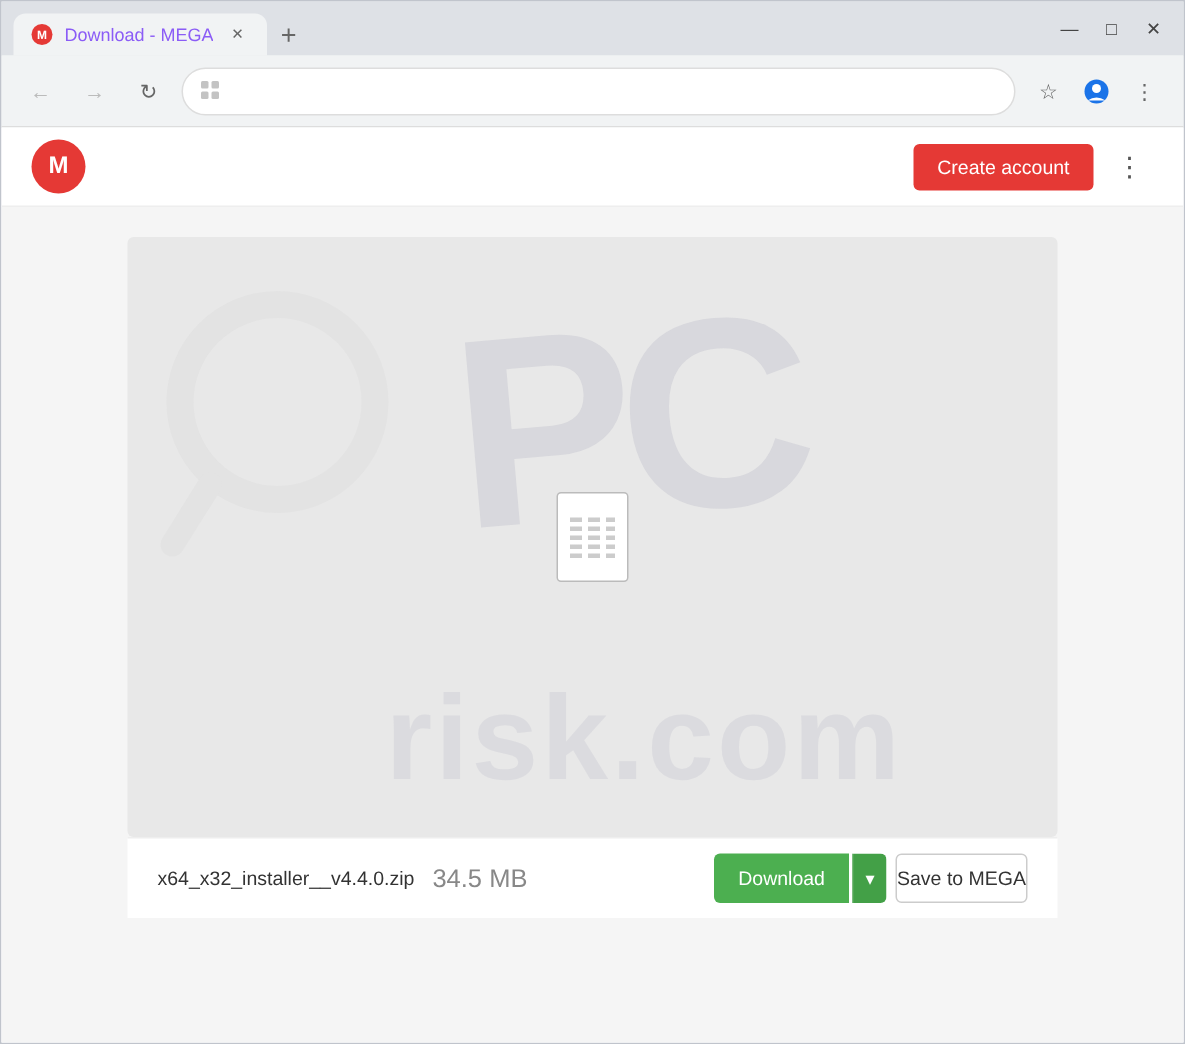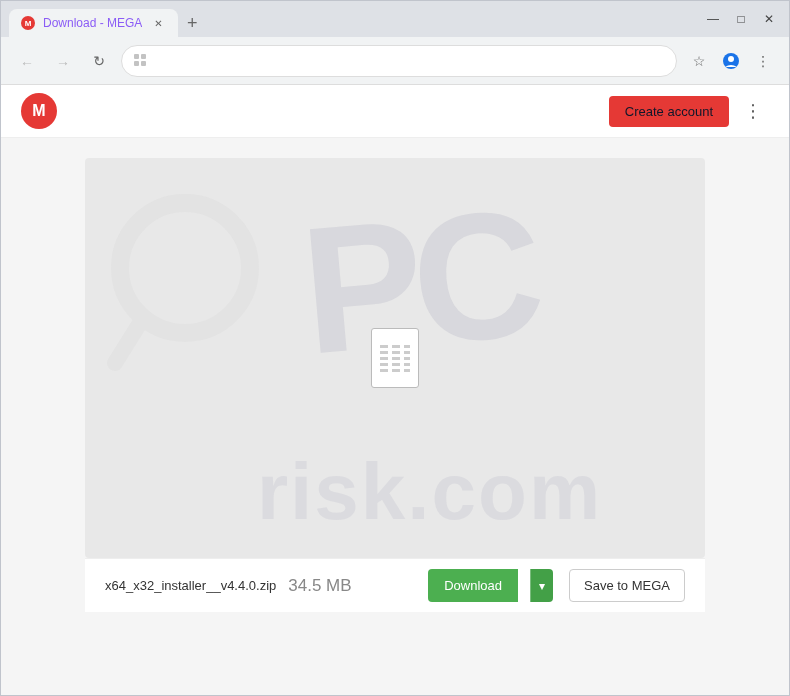--- a/index.html
+++ b/index.html
@@ -210,21 +210,21 @@
     }
 
     .header-actions {
       display: flex;
       align-items: center;
       gap: 8px;
     }
 
     .create-account-btn {
       background: #e53935;
-      color: #0f172a;
+      color: #ffffff;
       border: none;
       border-radius: 4px;
       padding: 8px 16px;
       font-size: 13px;
       font-weight: 500;
       cursor: pointer;
     }
 
     .more-btn {
       width: 32px;
@@ -358,21 +358,21 @@
     }
 
     .file-size {
       font-size: 17px;
       color: #888;
     }
 
     .bottom-bar-actions {
       margin-left: auto;
       display: flex;
-      gap: 12px;
+      gap: 2px;
     }
 
     .download-btn {
       background: #4caf50;
       color: white;
       border: none;
       padding: 8px 16px;
       font-size: 13px;
       font-weight: 500;
       cursor: pointer;
@@ -387,21 +387,21 @@
       font-size: 12px;
       cursor: pointer;
       border-radius: 0 4px 4px 0;
       border-left: 1px solid rgba(255,255,255,0.3);
     }
 
     .save-mega-btn {
       background: white;
       color: #333;
       border: 1px solid #ccc;
-      padding: 8px 14px;
+      padding: 8px 0;
       font-size: 13px;
       cursor: pointer;
       border-radius: 4px;
       margin-left: 4px;
     }
   </style>
 </head>
 <body>
 
 <div class="browser-window">

